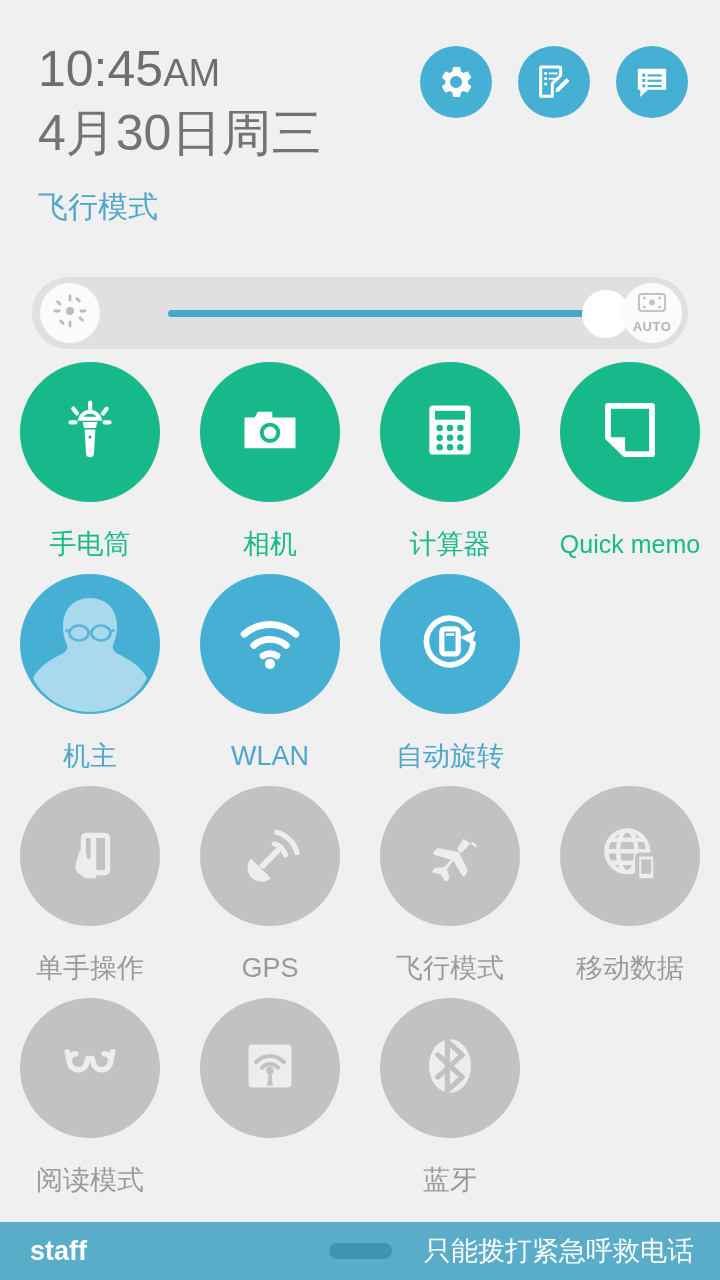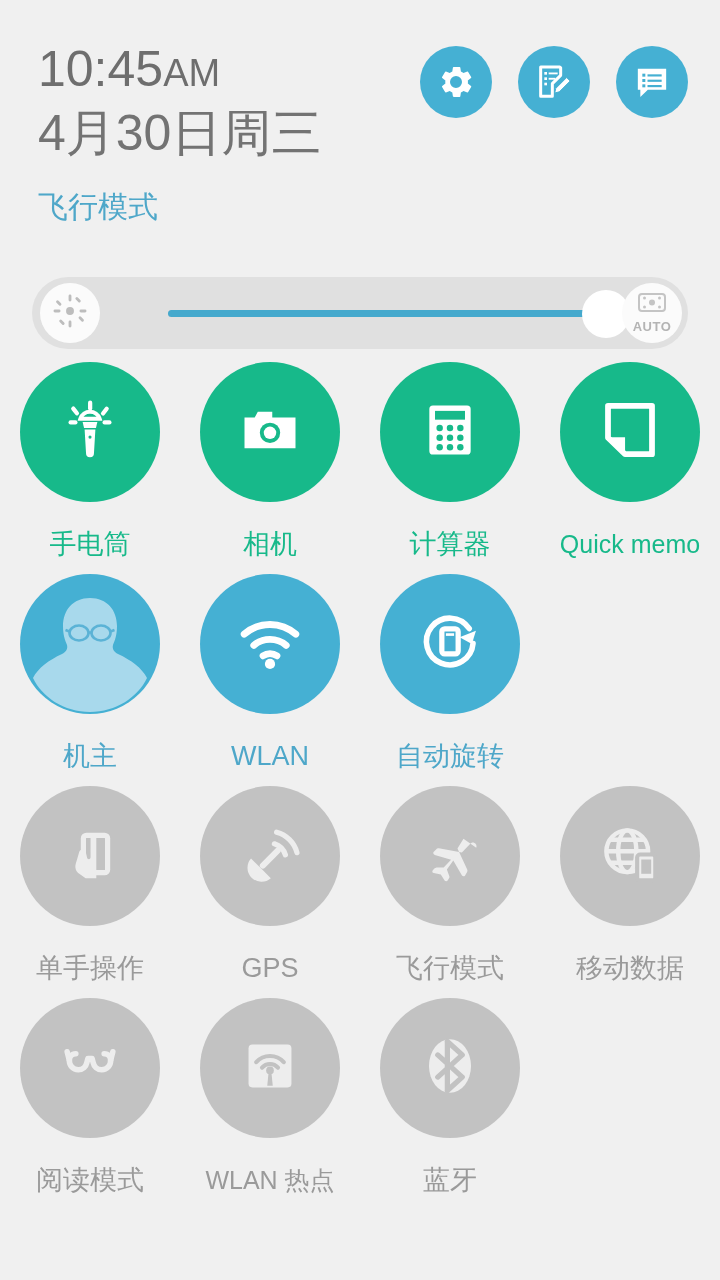--- a/index.html
+++ b/index.html
@@ -364,31 +364,35 @@
               <rect x="4.2" y="4.2" width="15.6" height="15.6" rx="1.4" fill="#ededed"></rect>
               <g fill="none" stroke="#c2c2c2" stroke-width="1.5" stroke-linecap="round">
                 <path d="M9.1 12.6a3.8 3.8 0 0 1 5.8 0"></path>
                 <path d="M7.0 10.6a6.7 6.7 0 0 1 10.0 0"></path>
               </g>
               <circle cx="12" cy="13.6" r="1.4" fill="#c2c2c2"></circle>
               <path d="M11.45 14.6h1.1l.45 4.6h-2z" fill="#c2c2c2"></path>
             </svg>
           </span>
         </div>
-        <div class="tile-label grey small">WLAN 热点</div>
       </div>
 
       <div class="tile">
         <div class="tile-circle grey">
           <span>
             <svg width="70" height="70" viewBox="0 0 24 24">
               <ellipse cx="12" cy="12" rx="7.2" ry="9.2" fill="#ededed"></ellipse>
               <path d="M11.1 3.6l5.1 4.6-8.4 7.6M11.1 20.4l5.1-4.6-8.4-7.6M11.1 3.6v16.8" fill="none" stroke="#c2c2c2" stroke-width="1.8" stroke-linejoin="round" stroke-linecap="round"></path>
             </svg>
           </span>
         </div>
         <div class="tile-label grey">蓝牙</div>
       </div>
     </div>
   </div>
 
+  <div class="bottom-bar">
+    <div class="bb-left">staff</div>
+    <div class="bb-handle"></div>
+    <div class="bb-right">只能拨打紧急呼救电话</div>
+  </div>
 
 </div>
 
 </body></html>

